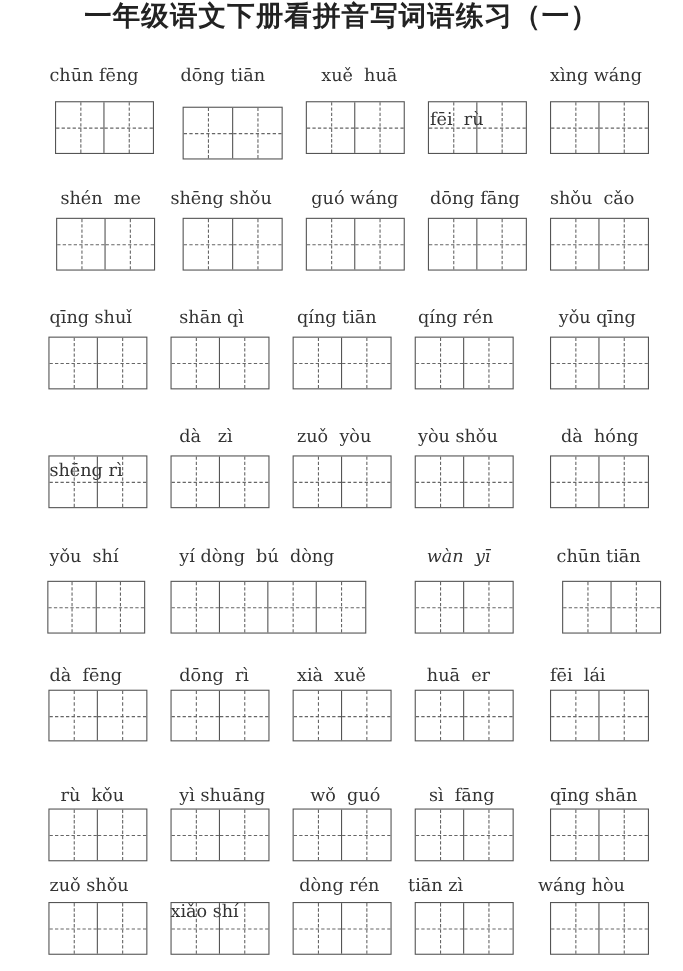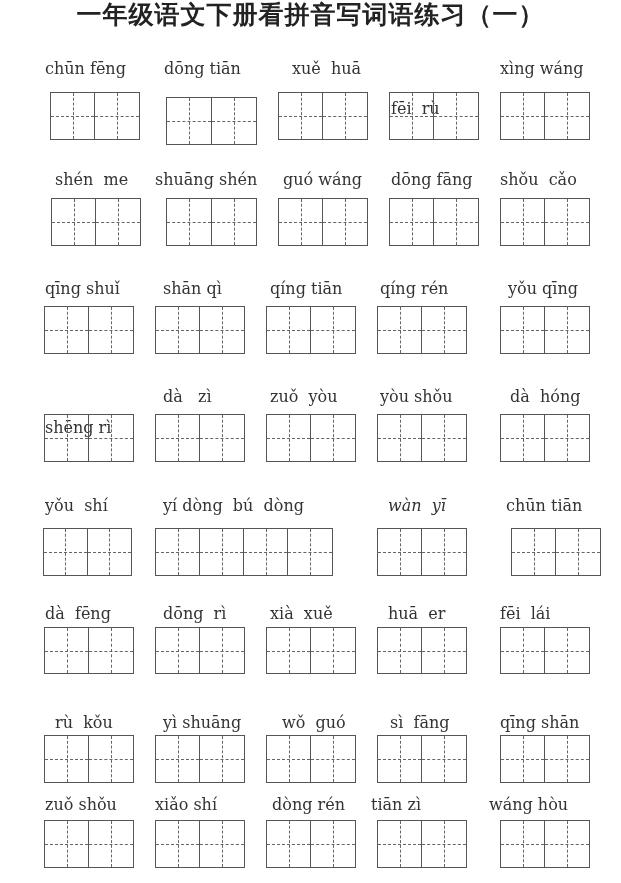--- a/index.html
+++ b/index.html
@@ -63,21 +63,21 @@
     <div class="pinyin" style="left: 500px; top: 60px;">xìng wáng</div>
     <div class="boxes" style="left: 500px; top: 92px; width: 90px; height: 48px;">
       <div class="cell" style="width: 50%;"></div>
       <div class="cell" style="width: 50%;"></div>
     </div>
     <div class="pinyin" style="left: 55px; top: 171px;">shén  me</div>
     <div class="boxes" style="left: 51px; top: 198px; width: 90px; height: 48px;">
       <div class="cell" style="width: 50%;"></div>
       <div class="cell" style="width: 50%;"></div>
     </div>
-    <div class="pinyin" style="left: 155px; top: 171px;">shuāng shén</div>
+    <div class="pinyin" style="left: 155px; top: 171px;">shēng shǒu</div>
     <div class="boxes" style="left: 166px; top: 198px; width: 91px; height: 48px;">
       <div class="cell" style="width: 50%;"></div>
       <div class="cell" style="width: 50%;"></div>
     </div>
     <div class="pinyin" style="left: 283px; top: 171px;">guó wáng</div>
     <div class="boxes" style="left: 278px; top: 198px; width: 90px; height: 48px;">
       <div class="cell" style="width: 50%;"></div>
       <div class="cell" style="width: 50%;"></div>
     </div>
     <div class="pinyin" style="left: 391px; top: 171px;">dōng fāng</div>
@@ -210,21 +210,21 @@
     <div class="pinyin" style="left: 500px; top: 714px;">qīng shān</div>
     <div class="boxes" style="left: 500px; top: 735px; width: 90px; height: 48px;">
       <div class="cell" style="width: 50%;"></div>
       <div class="cell" style="width: 50%;"></div>
     </div>
     <div class="pinyin" style="left: 45px; top: 796px;">zuǒ shǒu</div>
     <div class="boxes" style="left: 44px; top: 820px; width: 90px; height: 48px;">
       <div class="cell" style="width: 50%;"></div>
       <div class="cell" style="width: 50%;"></div>
     </div>
-    <div class="pinyin" style="left: 155px; top: 796px; text-align: right;">xiǎo shí</div>
+    <div class="pinyin" style="left: 155px; top: 820px; text-align: right;">xiǎo shí</div>
     <div class="boxes" style="left: 155px; top: 820px; width: 90px; height: 48px;">
       <div class="cell" style="width: 50%;"></div>
       <div class="cell" style="width: 50%;"></div>
     </div>
     <div class="pinyin" style="left: 272px; top: 796px;">dòng rén</div>
     <div class="boxes" style="left: 266px; top: 820px; width: 90px; height: 48px;">
       <div class="cell" style="width: 50%;"></div>
       <div class="cell" style="width: 50%;"></div>
     </div>
     <div class="pinyin" style="left: 371px; top: 796px;">tiān zì</div>

